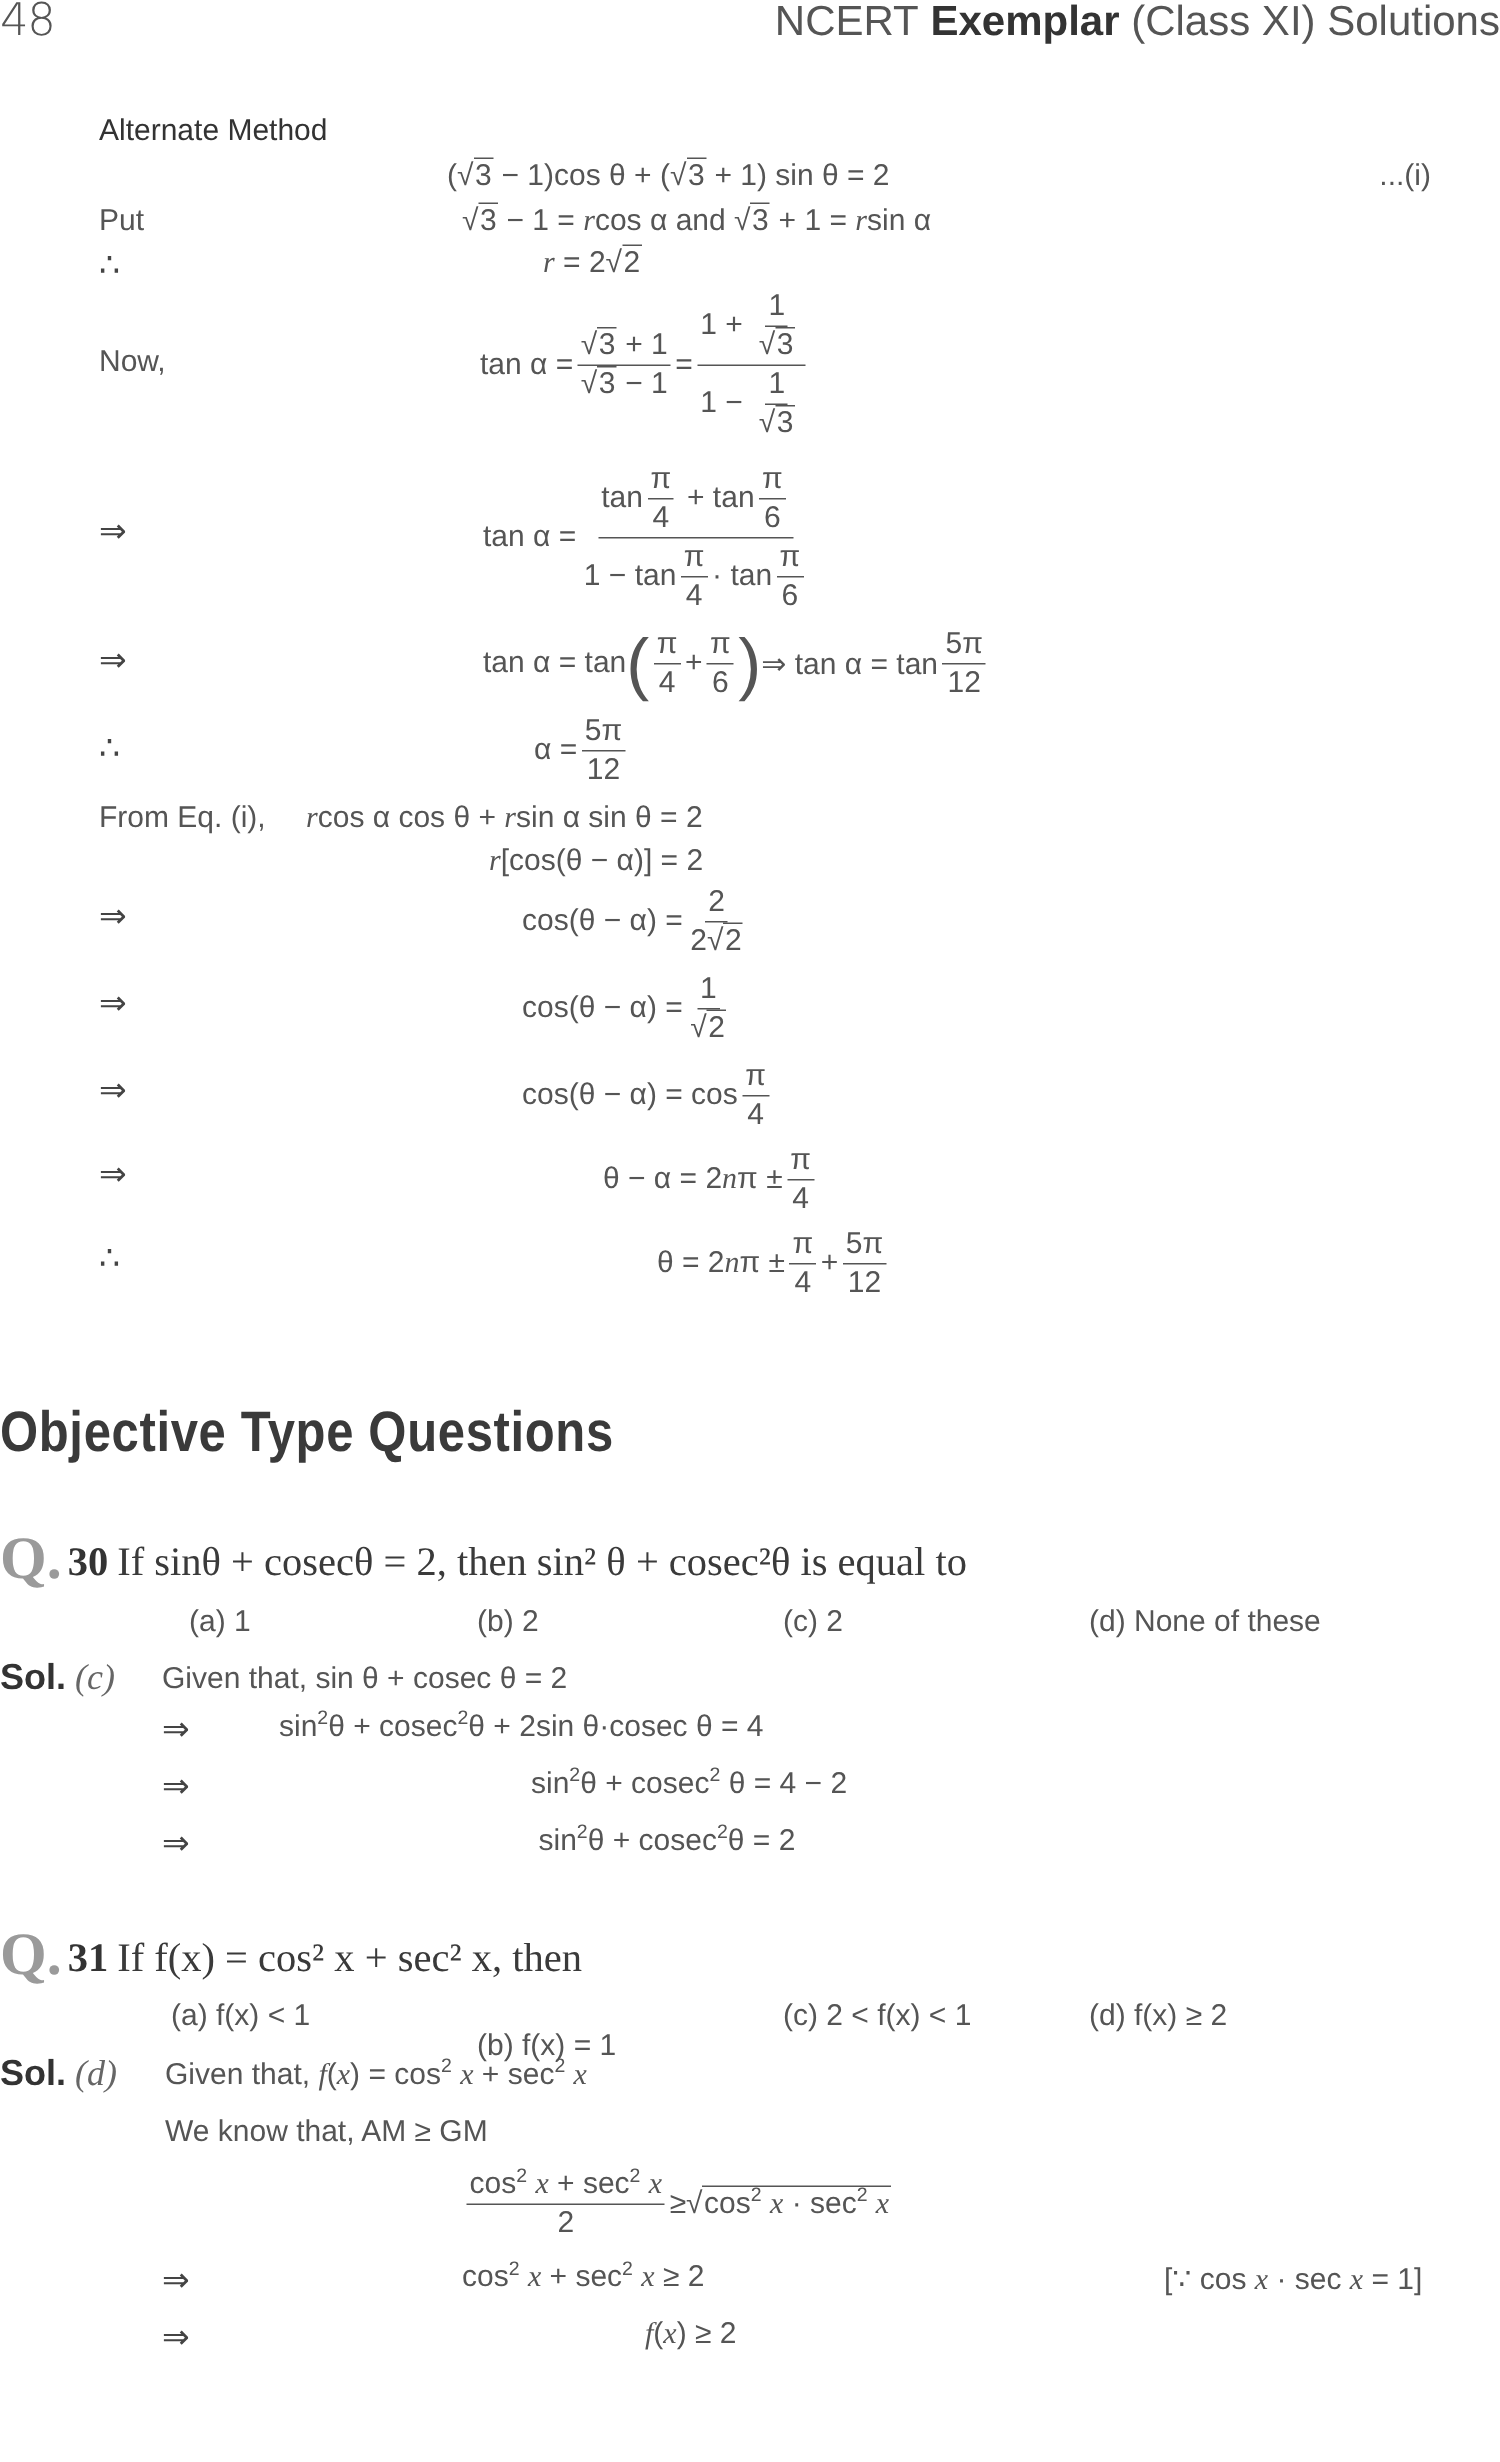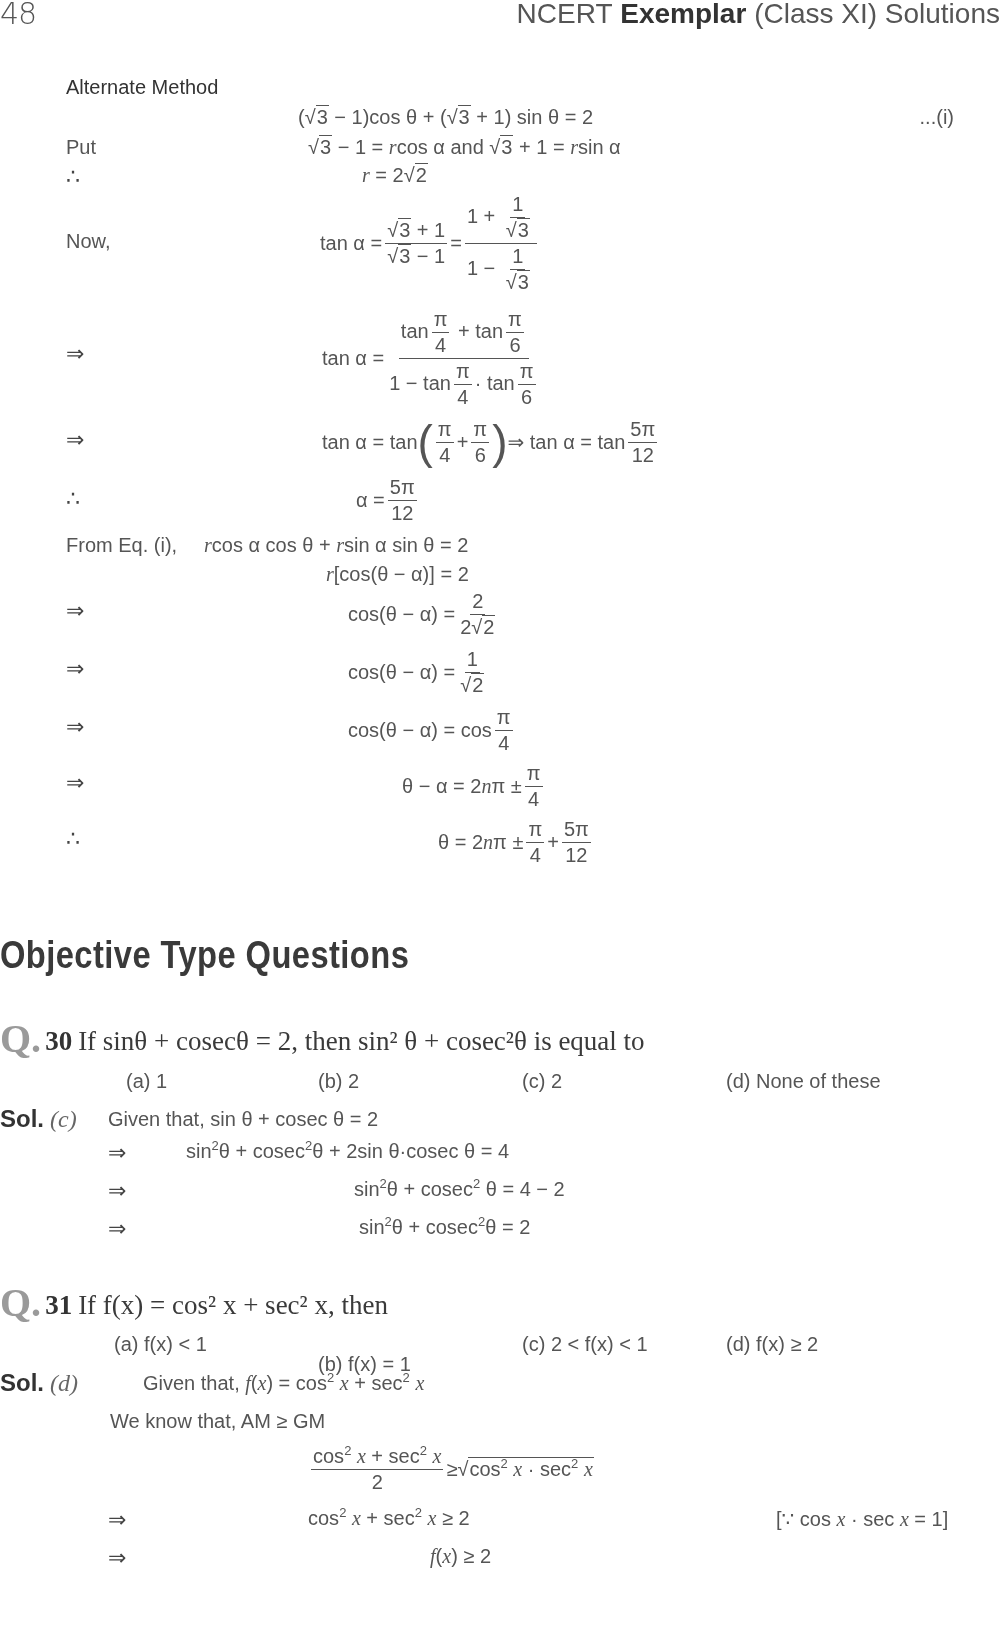--- a/index.html
+++ b/index.html
@@ -202,21 +202,21 @@
   <span class="q-mark">Q.</span><span class="q-num">31</span><span>If f(x) = cos² x + sec² x, then</span>
 </div>
 <div class="abs opt" style="left:114px; top:1333px;">(a) f(x) &lt; 1</div>
 <div class="abs opt" style="left:318px; top:1333px;margin-top:20px;">(b) f(x) = 1</div>
 <div class="abs opt" style="left:522px; top:1333px;">(c) 2 &lt; f(x) &lt; 1</div>
 <div class="abs opt" style="left:726px; top:1333px;">(d) f(x) ≥ 2</div>
 
 <div class="abs" style="left:0; top:1369px;">
   <span class="sol-label">Sol.</span><span class="sol-ans">(d)</span>
 </div>
-<div class="abs math" style="left:110px; top:1372px;margin-left:33px;">Given that, <i>f</i>(<i>x</i>) = cos<sup>2</sup> <i>x</i> + sec<sup>2</sup> <i>x</i></div>
+<div class="abs math" style="left:110px; top:1372px;">Given that, <i>f</i>(<i>x</i>) = cos<sup>2</sup> <i>x</i> + sec<sup>2</sup> <i>x</i></div>
 <div class="abs math" style="left:110px; top:1410px;">We know that, AM ≥ GM</div>
 <div class="abs math" style="left:308px; top:1438px; display:flex; align-items:center; height:62px;">
   <span class="frac">
       <span class="num">cos<sup>2</sup> <i>x</i> + sec<sup>2</sup> <i>x</i></span>
       <span class="den">2</span>
     </span>
   <span>≥</span>
   <span class="sqrt"><span>√</span><span class="rad">cos<sup>2</sup> <i>x</i> · sec<sup>2</sup> <i>x</i></span></span>
 </div>
 <div class="abs sym" style="left:108px; top:1507px;">⇒</div>

